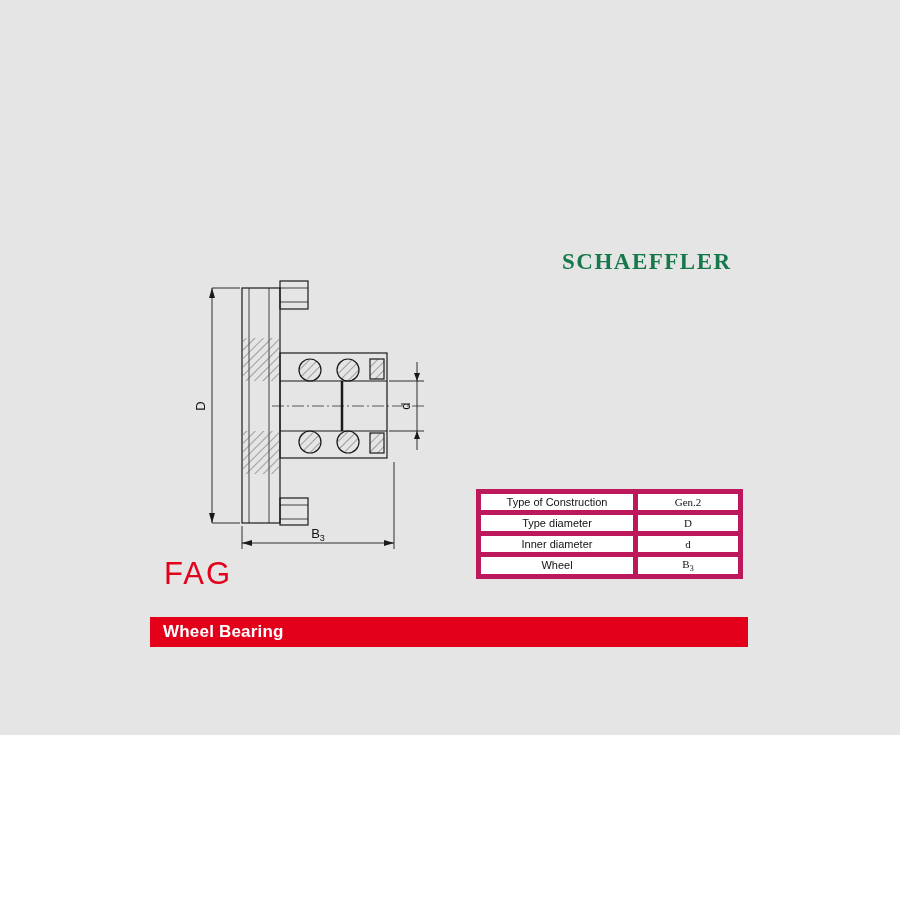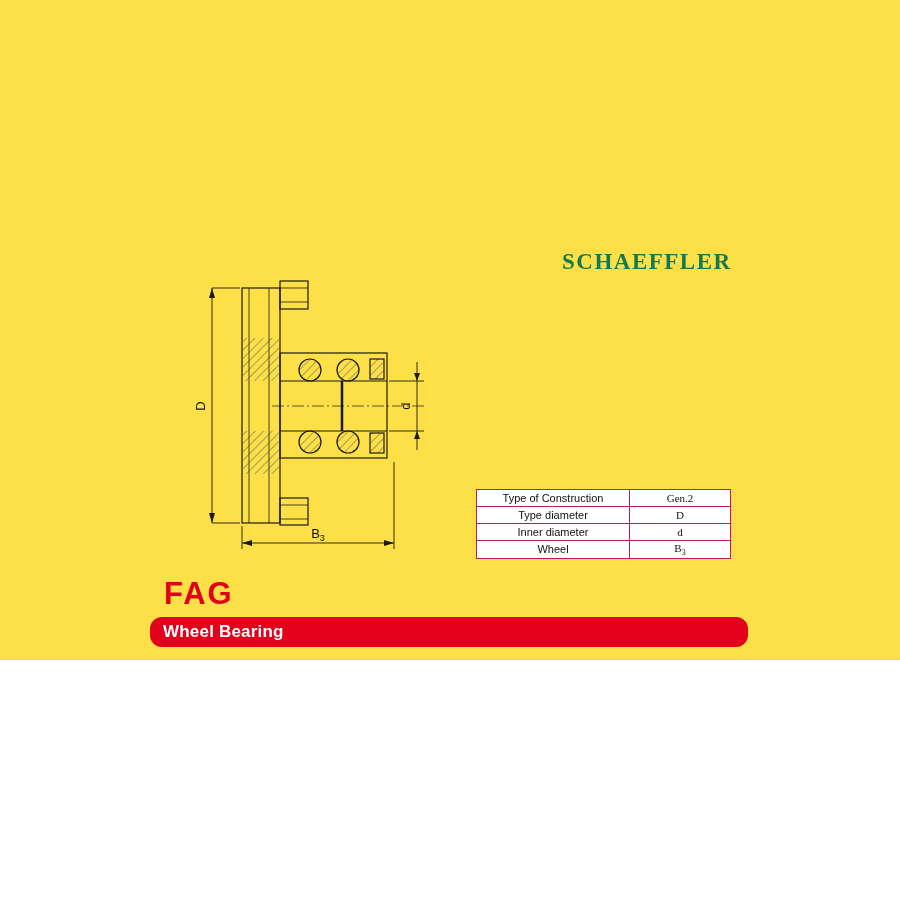--- a/index.html
+++ b/index.html
@@ -1,52 +1,51 @@
 <!DOCTYPE html>
 <html><head>
 <meta charset="utf-8">
 <style>
   html,body{margin:0;padding:0;background:#fff;}
   #page{
-    position:relative;width:900px;height:660px;background:#fde047;
+    position:relative;width:900px;height:735px;background:#e5e5e5;
     font-family:"Liberation Sans",sans-serif;color:#111;overflow:hidden;
   }
   
   .schaeffler{
     position:absolute;left:562px;top:249px;
     font-family:"Liberation Serif",serif;font-weight:bold;
     font-size:23px;letter-spacing:1.5px;color:#17794b;
   }
   
   .drawing{position:absolute;left:172px;top:276px;width:270px;height:300px;}
   .drawing svg{display:block;}
   .dim-label{font-family:"Liberation Sans",sans-serif;font-size:13px;}
   
   .spec-table{
     position:absolute;left:476px;top:489px;
     border-collapse:collapse;font-size:11px;line-height:1.15;
   }
   .spec-table td{
-    border:1px solid #be185d;text-align:center;vertical-align:middle;
+    border:5px solid #be185d;text-align:center;vertical-align:middle;
     padding:1px 6px;height:14px;background:#fff;
   }
   .spec-table td.col-label{width:140px;}
   .spec-table td.col-value{width:88px;font-family:Liberation Serif, serif;}
   .spec-table sub{font-size:8px;}
   
   .fag-logo{
     position:absolute;left:164px;top:556px;
-    font-size:31px;font-weight:700;letter-spacing:2px;color:#e2001a;
+    font-size:31px;font-weight:400;letter-spacing:2px;color:#e2001a;
     font-family:"Liberation Sans",sans-serif;
-    margin-top:20px;
   }
   
   .banner{
     position:absolute;left:150px;top:617px;width:598px;height:30px;
-    background:#e2001a;display:flex;align-items:center;border-radius:12px;
+    background:#e2001a;display:flex;align-items:center;
   }
   .banner .banner-title{
     color:#ffffff;font-weight:bold;font-size:17px;padding-left:13px;
     letter-spacing:0.2px;
   }
 </style>
 </head>
 <body>
 
 <div id="page">

